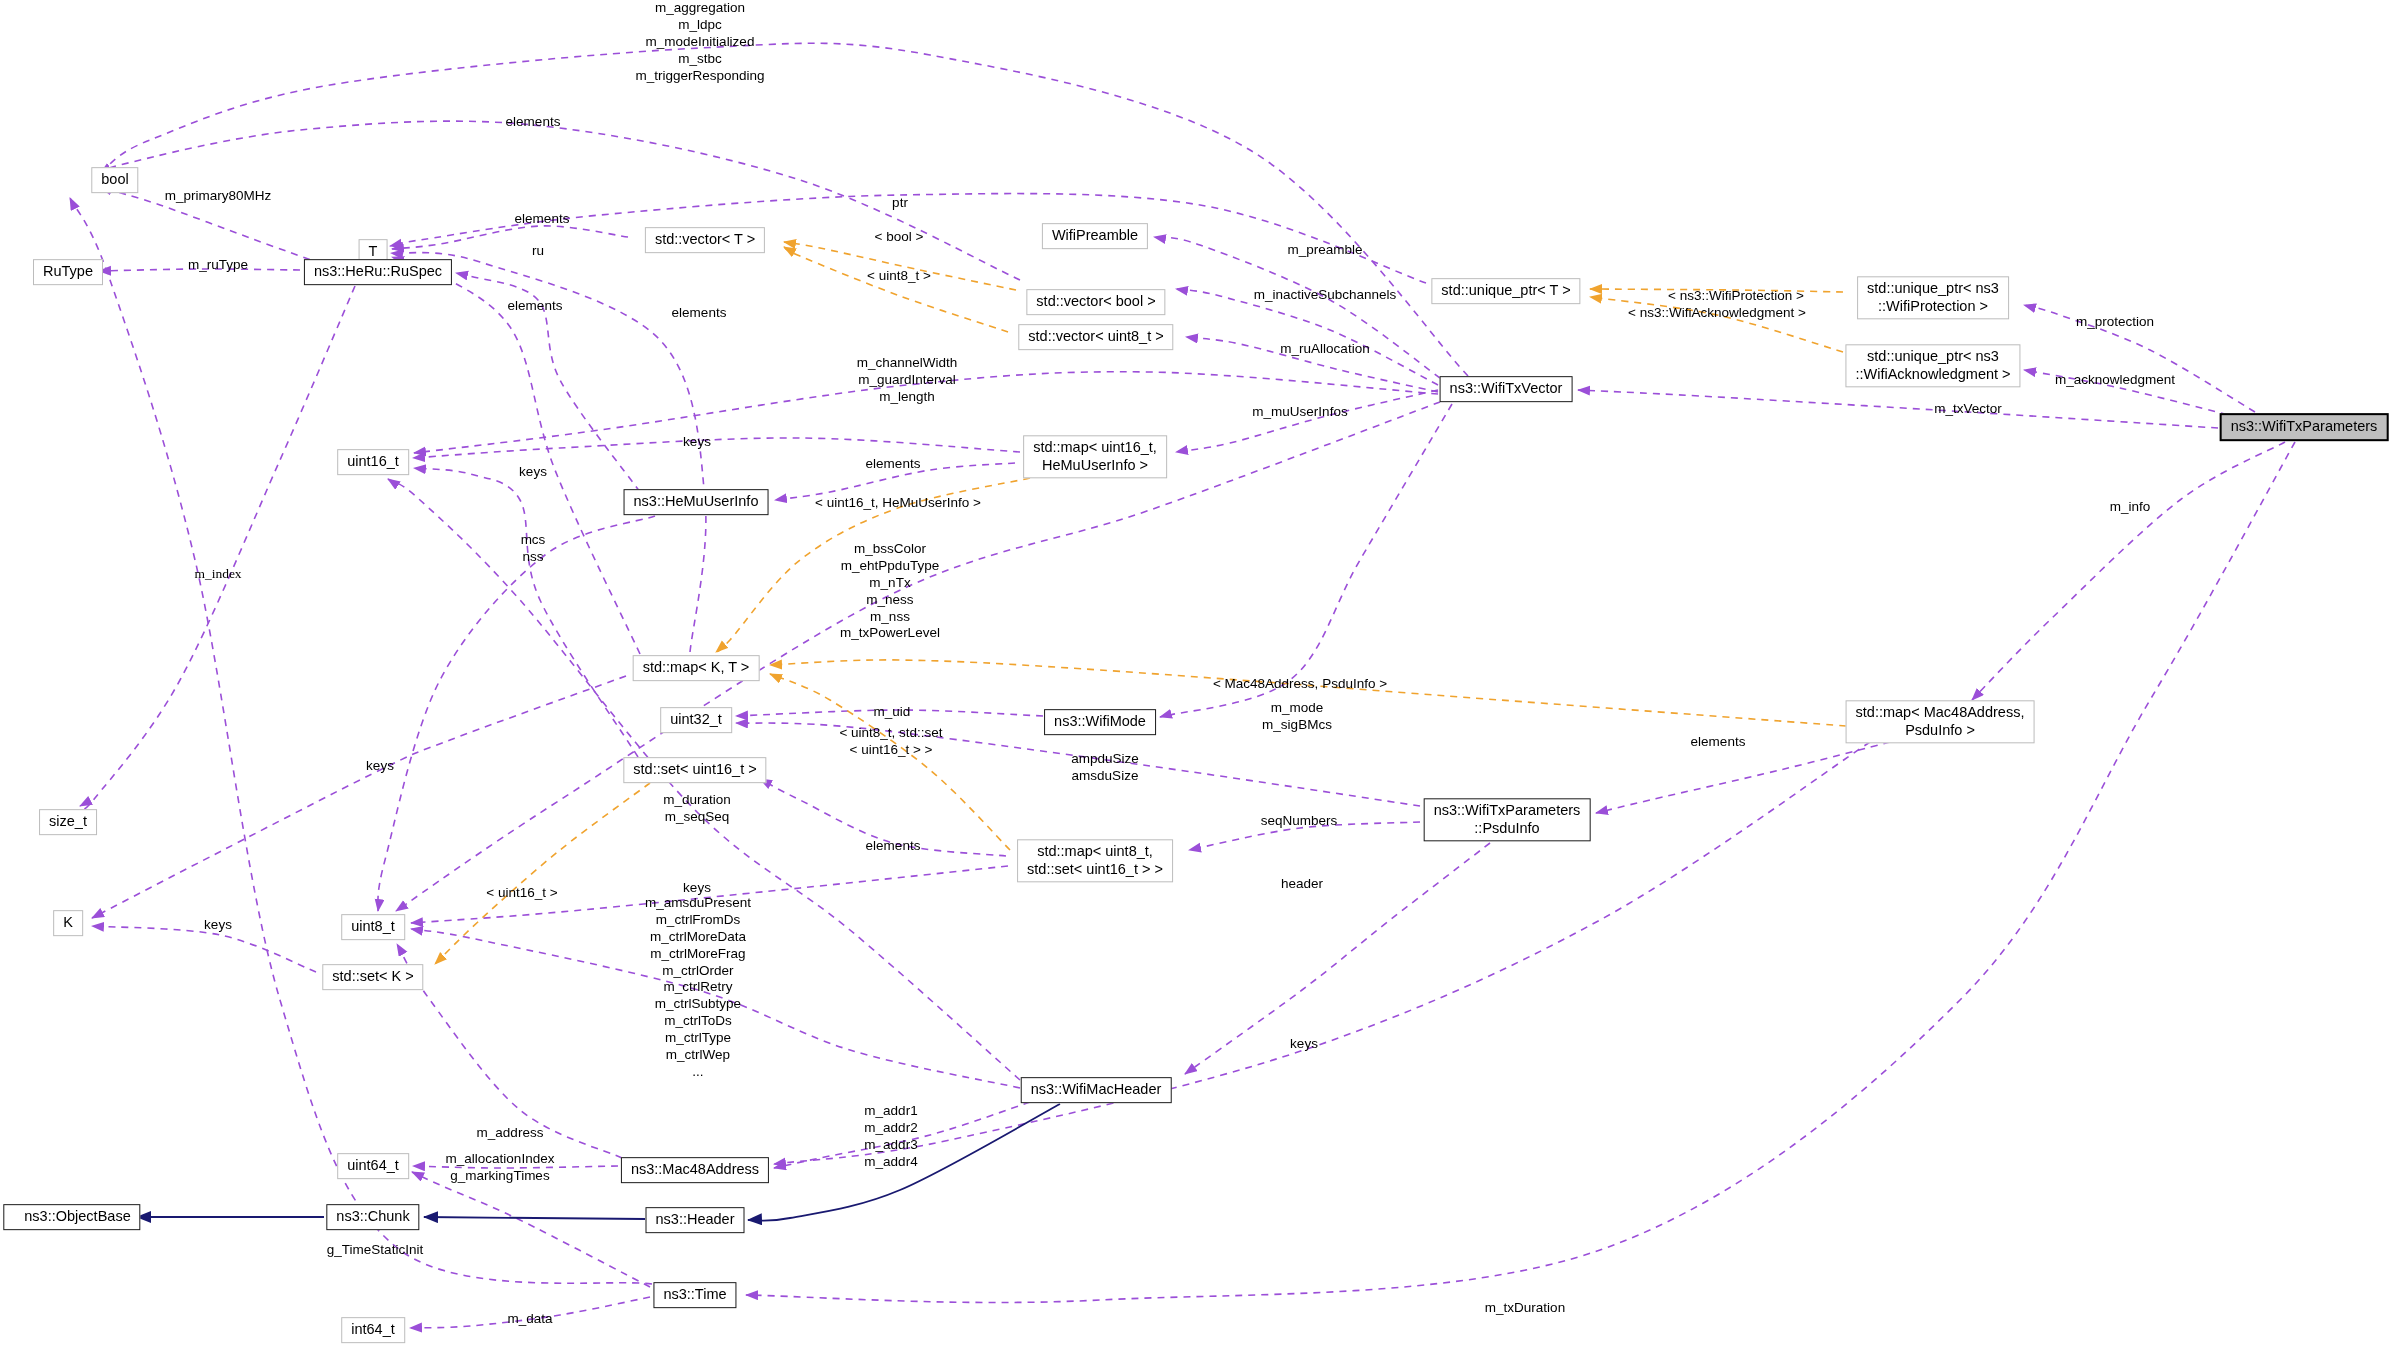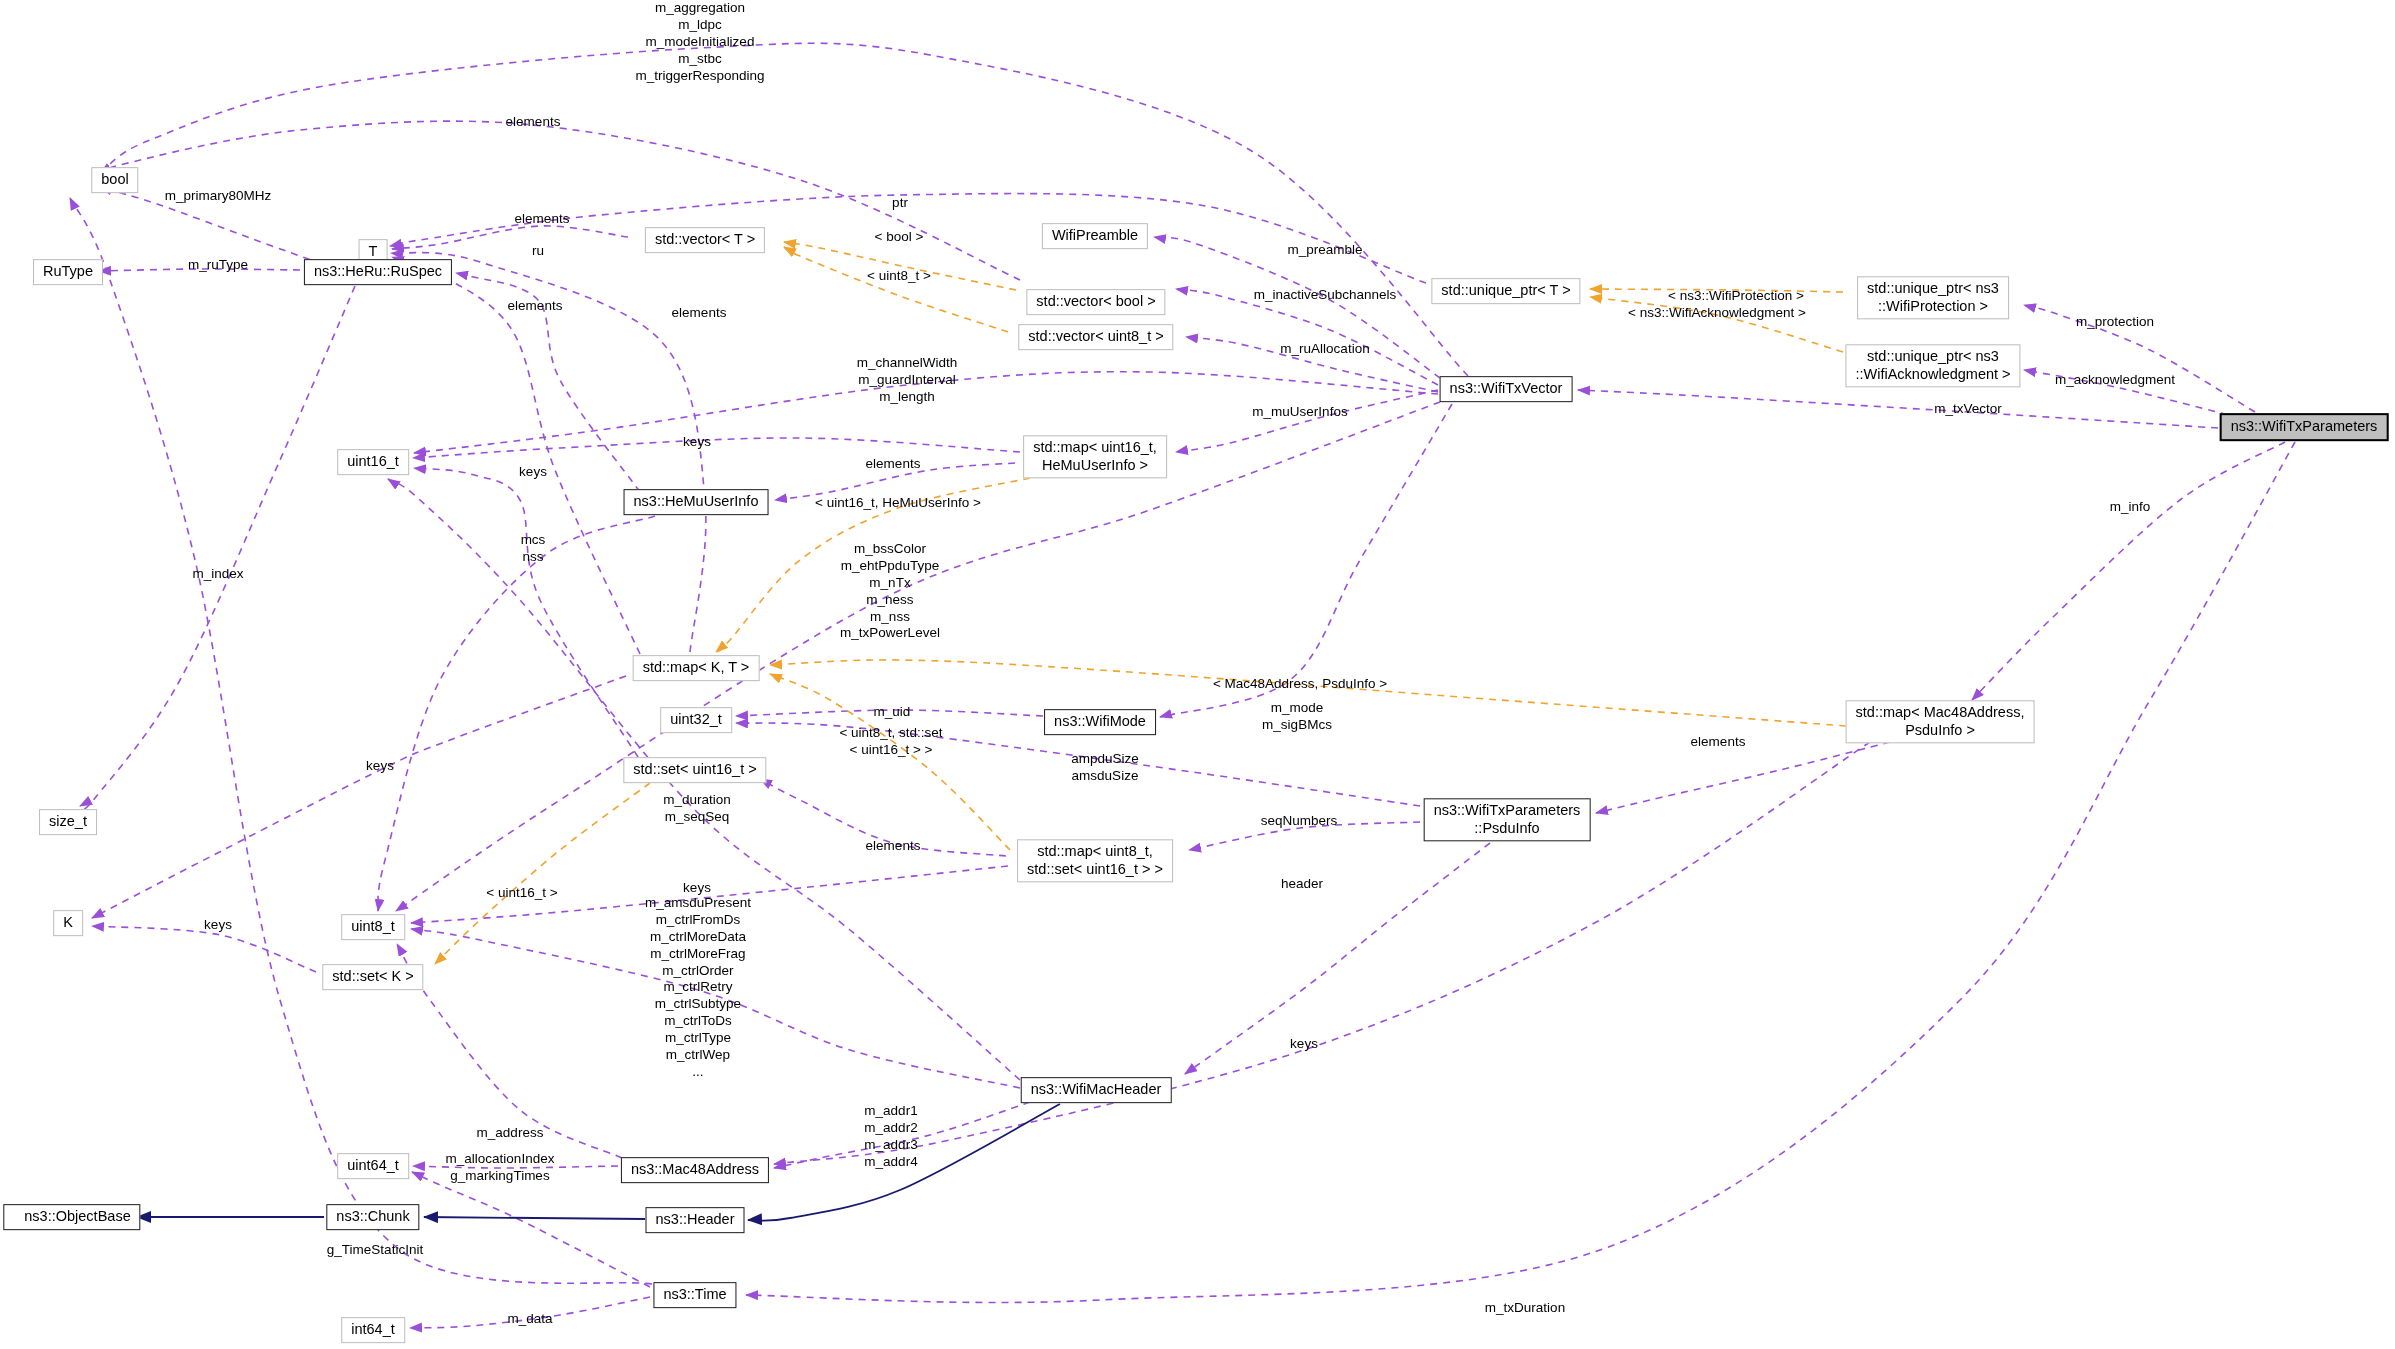--- a/index.html
+++ b/index.html
@@ -186,21 +186,21 @@
       <div class="edge-label" style="left: 2115px; top: 380px;">m_acknowledgment</div>
       <div class="edge-label" style="left: 1300px; top: 412px;">m_muUserInfos</div>
       <div class="edge-label" style="left: 1968px; top: 409px;">m_txVector</div>
       <div class="edge-label" style="left: 697px; top: 442px;">keys</div>
       <div class="edge-label" style="left: 893px; top: 464px;">elements</div>
       <div class="edge-label" style="left: 533px; top: 472px;">keys</div>
       <div class="edge-label" style="left: 898px; top: 503px;">&lt; uint16_t, HeMuUserInfo &gt;</div>
       <div class="edge-label" style="left: 2130px; top: 507px;">m_info</div>
       <div class="edge-label" style="left: 533px; top: 549px;">mcs
 nss</div>
-      <div class="edge-label" style="left: 218px; top: 574px;">m_index</div>
+      <div class="edge-label" style="left: 218px; top: 574px; font-family: Liberation Serif, serif;">m_index</div>
       <div class="edge-label" style="left: 890px; top: 592px;">m_bssColor
 m_ehtPpduType
 m_nTx
 m_ness
 m_nss
 m_txPowerLevel</div>
       <div class="edge-label" style="left: 1300px; top: 684px;">&lt; Mac48Address, PsduInfo &gt;</div>
       <div class="edge-label" style="left: 892px; top: 712px;">m_uid</div>
       <div class="edge-label" style="left: 1297px; top: 717px;">m_mode
 m_sigBMcs</div>

